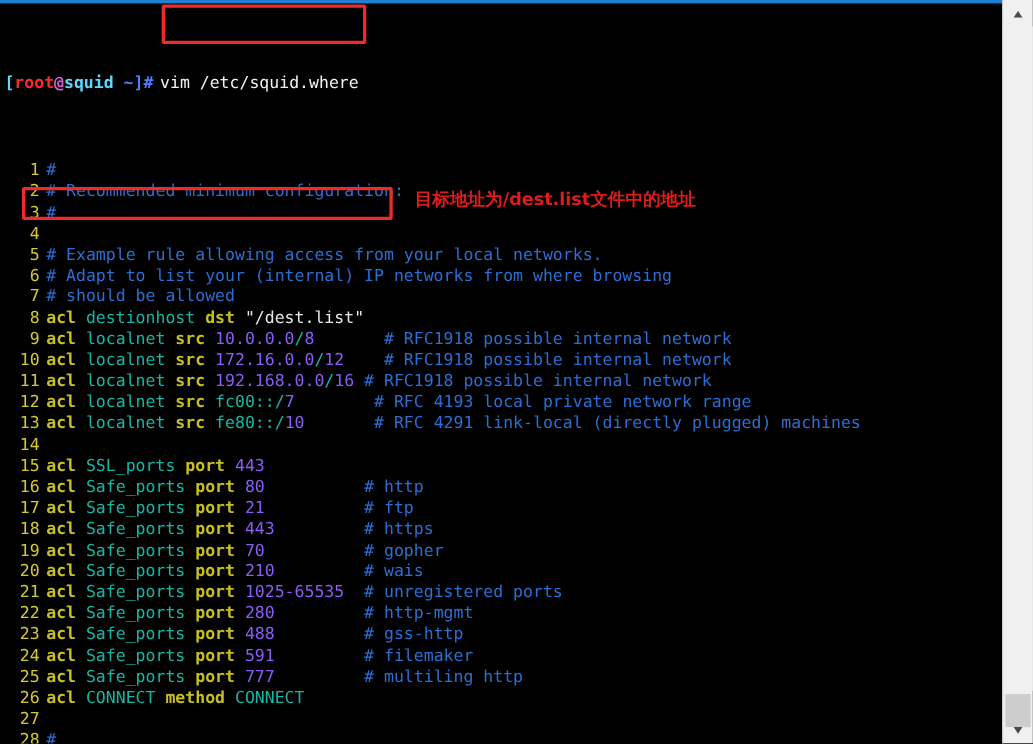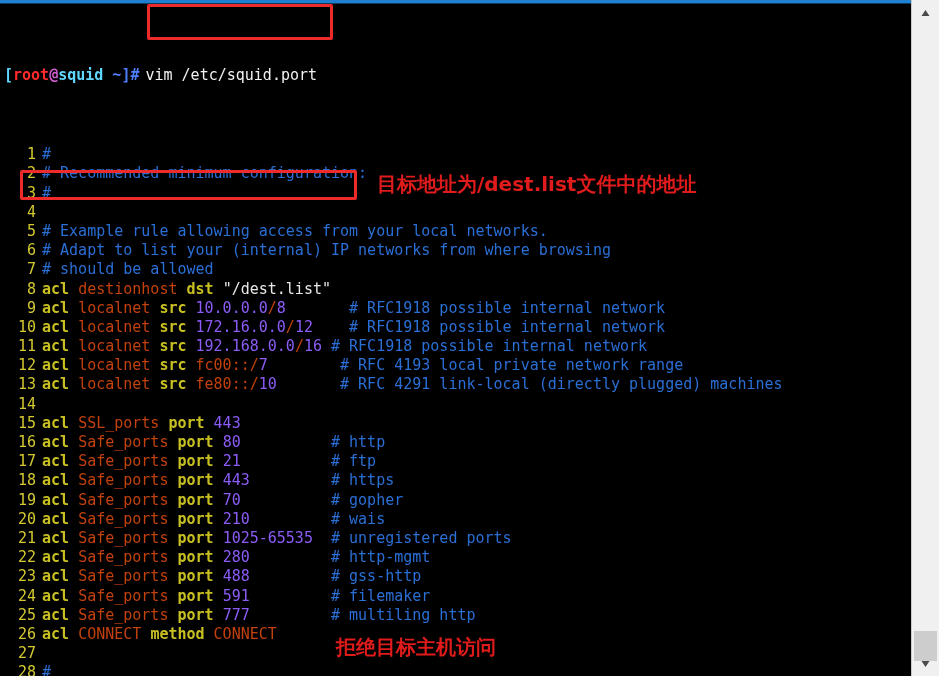--- a/index.html
+++ b/index.html
@@ -57,40 +57,40 @@
   
   .lnum {
     display: inline-block;
     width: 36px;
     text-align: right;
     color: #d4c832;
   }
   .gap { display: inline-block; width: 6px; }
   .c-comment { color: #2a6fd6; }
   .c-kw      { color: #c8c022; font-weight: bold; }
-  .c-plain   { color: #c2410c; }
+  .c-plain   { color: #14b8a6; }
   .c-num     { color: #8b5cf6; }
   .c-str     { color: #e8e8e8; }
 
   
   .redbox {
     position: absolute;
     border: 3px solid #ee2b2b;
     border-radius: 2px;
     pointer-events: none;
   }
   #box-cmd  { left: 147px; top: 4px;   width: 180px; height: 30px; }
   #box-acl  { left: 20px;  top: 170px; width: 331px; height: 24px; }
 
   
   .cn {
     position: absolute;
     color: #e01b1b;
     font-family: "DejaVu Sans", "Liberation Sans", sans-serif;
-    font-size: 20px;
+    font-size: 16px;
     font-weight: bold;
     white-space: nowrap;
   }
   #cn-1 { left: 377px; top: 171px; }
   #cn-2 { left: 336px; top: 634px; }
 
   
   .scrollbar {
     position: absolute;
     right: 0; top: 0;
@@ -121,31 +121,30 @@
 </head>
 <body>
 
 <div id="app">
 
   <div class="topline"></div>
   <div class="topline2"></div>
 
   <div class="term">
 
-    <div class="promptline"><span class="c-bracket">[</span><span class="c-root">root</span><span class="c-at">@</span><span class="c-host">squid</span><span class="c-tilde"> ~]#</span><span class="gap"></span><span class="c-cmd">vim /etc/squid.port</span></div>
+    <div class="promptline"><span class="c-bracket">[</span><span class="c-root">root</span><span class="c-at">@</span><span class="c-host">squid</span><span class="c-tilde"> ~]#</span><span class="gap"></span><span class="c-cmd">vim /etc/squid.where</span></div>
 
     <div id="editor-lines"><div class="row"><span class="lnum">1</span><span class="gap"></span><span class="c-comment">#</span></div><div class="row"><span class="lnum">2</span><span class="gap"></span><span class="c-comment"># Recommended minimum configuration:</span></div><div class="row"><span class="lnum">3</span><span class="gap"></span><span class="c-comment">#</span></div><div class="row"><span class="lnum">4</span><span class="gap"></span></div><div class="row"><span class="lnum">5</span><span class="gap"></span><span class="c-comment"># Example rule allowing access from your local networks.</span></div><div class="row"><span class="lnum">6</span><span class="gap"></span><span class="c-comment"># Adapt to list your (internal) IP networks from where browsing</span></div><div class="row"><span class="lnum">7</span><span class="gap"></span><span class="c-comment"># should be allowed</span></div><div class="row"><span class="lnum">8</span><span class="gap"></span><span class="c-kw">acl </span><span class="c-plain">destionhost </span><span class="c-kw">dst </span><span class="c-str">"/dest.list"</span></div><div class="row"><span class="lnum">9</span><span class="gap"></span><span class="c-kw">acl </span><span class="c-plain">localnet </span><span class="c-kw">src </span><span class="c-num">10.0.0.0</span><span class="c-plain">/</span><span class="c-num">8</span><span class="c-plain">       </span><span class="c-comment"># RFC1918 possible internal network</span></div><div class="row"><span class="lnum">10</span><span class="gap"></span><span class="c-kw">acl </span><span class="c-plain">localnet </span><span class="c-kw">src </span><span class="c-num">172.16.0.0</span><span class="c-plain">/</span><span class="c-num">12</span><span class="c-plain">    </span><span class="c-comment"># RFC1918 possible internal network</span></div><div class="row"><span class="lnum">11</span><span class="gap"></span><span class="c-kw">acl </span><span class="c-plain">localnet </span><span class="c-kw">src </span><span class="c-num">192.168.0.0</span><span class="c-plain">/</span><span class="c-num">16</span><span class="c-plain"> </span><span class="c-comment"># RFC1918 possible internal network</span></div><div class="row"><span class="lnum">12</span><span class="gap"></span><span class="c-kw">acl </span><span class="c-plain">localnet </span><span class="c-kw">src </span><span class="c-plain">fc00::/</span><span class="c-num">7</span><span class="c-plain">        </span><span class="c-comment"># RFC 4193 local private network range</span></div><div class="row"><span class="lnum">13</span><span class="gap"></span><span class="c-kw">acl </span><span class="c-plain">localnet </span><span class="c-kw">src </span><span class="c-plain">fe80::/</span><span class="c-num">10</span><span class="c-plain">       </span><span class="c-comment"># RFC 4291 link-local (directly plugged) machines</span></div><div class="row"><span class="lnum">14</span><span class="gap"></span></div><div class="row"><span class="lnum">15</span><span class="gap"></span><span class="c-kw">acl </span><span class="c-plain">SSL_ports </span><span class="c-kw">port </span><span class="c-num">443</span></div><div class="row"><span class="lnum">16</span><span class="gap"></span><span class="c-kw">acl </span><span class="c-plain">Safe_ports </span><span class="c-kw">port </span><span class="c-num">80</span><span class="c-plain">          </span><span class="c-comment"># http</span></div><div class="row"><span class="lnum">17</span><span class="gap"></span><span class="c-kw">acl </span><span class="c-plain">Safe_ports </span><span class="c-kw">port </span><span class="c-num">21</span><span class="c-plain">          </span><span class="c-comment"># ftp</span></div><div class="row"><span class="lnum">18</span><span class="gap"></span><span class="c-kw">acl </span><span class="c-plain">Safe_ports </span><span class="c-kw">port </span><span class="c-num">443</span><span class="c-plain">         </span><span class="c-comment"># https</span></div><div class="row"><span class="lnum">19</span><span class="gap"></span><span class="c-kw">acl </span><span class="c-plain">Safe_ports </span><span class="c-kw">port </span><span class="c-num">70</span><span class="c-plain">          </span><span class="c-comment"># gopher</span></div><div class="row"><span class="lnum">20</span><span class="gap"></span><span class="c-kw">acl </span><span class="c-plain">Safe_ports </span><span class="c-kw">port </span><span class="c-num">210</span><span class="c-plain">         </span><span class="c-comment"># wais</span></div><div class="row"><span class="lnum">21</span><span class="gap"></span><span class="c-kw">acl </span><span class="c-plain">Safe_ports </span><span class="c-kw">port </span><span class="c-num">1025-65535</span><span class="c-plain">  </span><span class="c-comment"># unregistered ports</span></div><div class="row"><span class="lnum">22</span><span class="gap"></span><span class="c-kw">acl </span><span class="c-plain">Safe_ports </span><span class="c-kw">port </span><span class="c-num">280</span><span class="c-plain">         </span><span class="c-comment"># http-mgmt</span></div><div class="row"><span class="lnum">23</span><span class="gap"></span><span class="c-kw">acl </span><span class="c-plain">Safe_ports </span><span class="c-kw">port </span><span class="c-num">488</span><span class="c-plain">         </span><span class="c-comment"># gss-http</span></div><div class="row"><span class="lnum">24</span><span class="gap"></span><span class="c-kw">acl </span><span class="c-plain">Safe_ports </span><span class="c-kw">port </span><span class="c-num">591</span><span class="c-plain">         </span><span class="c-comment"># filemaker</span></div><div class="row"><span class="lnum">25</span><span class="gap"></span><span class="c-kw">acl </span><span class="c-plain">Safe_ports </span><span class="c-kw">port </span><span class="c-num">777</span><span class="c-plain">         </span><span class="c-comment"># multiling http</span></div><div class="row"><span class="lnum">26</span><span class="gap"></span><span class="c-kw">acl </span><span class="c-plain">CONNECT </span><span class="c-kw">method </span><span class="c-plain">CONNECT</span></div><div class="row"><span class="lnum">27</span><span class="gap"></span></div><div class="row"><span class="lnum">28</span><span class="gap"></span><span class="c-comment">#</span></div></div>
 
   </div>
 
   <div class="redbox" id="box-cmd"></div>
   <div class="redbox" id="box-acl"></div>
 
   <div class="cn" id="cn-1">目标地址为/dest.list文件中的地址</div>
-  <div class="cn" id="cn-2">拒绝目标主机访问</div>
 
   <div class="scrollbar">
     <div class="sb-track-top"></div>
     <div class="sb-arrow" id="sb-up">
       <svg width="11" height="11" viewBox="0 0 11 11" aria-hidden="true">
         <path d="M5.5 2 L9.5 8 L1.5 8 Z" fill="#4a4a4a"></path>
       </svg>
     </div>
     <div class="sb-thumb"></div>
     <div class="sb-arrow" id="sb-down">

